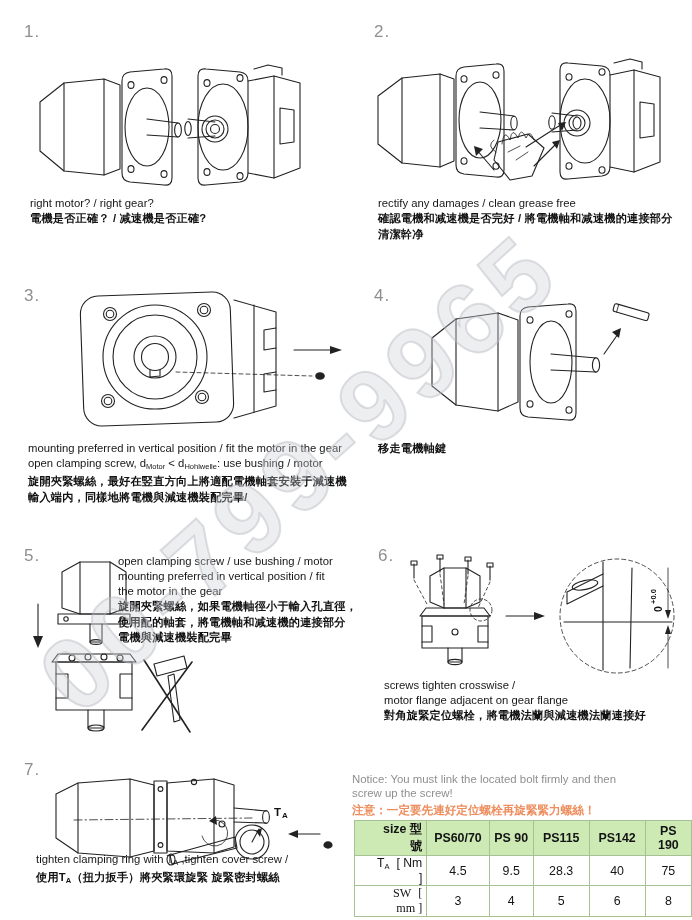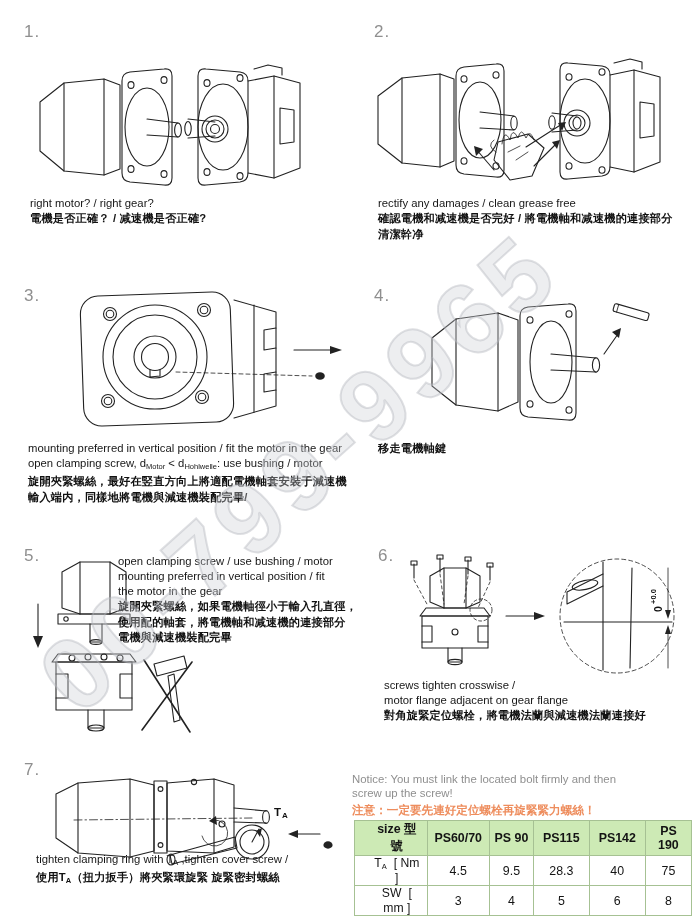--- a/index.html
+++ b/index.html
@@ -16,21 +16,21 @@
   .fig svg .fill{fill:#222;stroke:none;}
   .fig svg .thin{stroke-width:0.8;}
   .fig svg text{stroke:none;fill:#111;font-family:"Liberation Sans","DejaVu Sans",sans-serif;}
   .notice{z-index:2;}
   .notice-en{font-size:11.4px;line-height:14px;}
   .notice-zh{font-size:11.6px;font-weight:700;line-height:15px;margin-top:2px;}
   .spec-table{border-collapse:collapse;font-size:12.4px;color:#141414;z-index:2;background:#fff;}
   .spec-table th,.spec-table td{border:1px solid #a6c193;text-align:center;padding:0 4px;}
   .spec-table th{height:24px;font-weight:700;}
   .spec-table td{height:20px;}
-  .spec-table .c0{width:84px;text-align:center;padding-left:16px;}
+  .spec-table .c0{width:84px;text-align:right;padding-left:16px;}
   .spec-table .cv{width:62px;}
   .spec-table .unit{margin-left:7px;font-weight:400;}
   .spec-table td.c0{font-size:12.2px;}
   .watermark{position:absolute;left:56px;top:634px;font-size:102px;font-weight:600;letter-spacing:7px;
              white-space:nowrap;color:rgba(203,205,211,0.34);-webkit-text-stroke:2px rgba(178,180,188,0.42);
              transform:rotate(-42deg);transform-origin:0 50%;z-index:3;pointer-events:none;}
 </style>
 </head>
 <body>
 
@@ -360,21 +360,21 @@
     <tbody>
       <tr>
         <td class="c0" style="border-color: rgb(166, 193, 147);"><span>T</span><span class="sb">A</span><span class="unit">[ Nm ]</span></td>
         <td class="cv" style="border-color: rgb(166, 193, 147);">4.5</td>
         <td class="cv" style="border-color: rgb(166, 193, 147);">9.5</td>
         <td class="cv" style="border-color: rgb(166, 193, 147);">28.3</td>
         <td class="cv" style="border-color: rgb(166, 193, 147);">40</td>
         <td class="cv" style="border-color: rgb(166, 193, 147);">75</td>
       </tr>
       <tr>
-        <td class="c0" style="border-color: rgb(166, 193, 147);"><span>SW</span><span class="sb"></span><span class="unit">[ mm ]</span></td>
+        <td class="c0" style="border-color: rgb(166, 193, 147); font-family: Liberation Serif, serif;"><span>SW</span><span class="sb"></span><span class="unit">[ mm ]</span></td>
         <td class="cv" style="border-color: rgb(166, 193, 147);">3</td>
         <td class="cv" style="border-color: rgb(166, 193, 147);">4</td>
         <td class="cv" style="border-color: rgb(166, 193, 147);">5</td>
         <td class="cv" style="border-color: rgb(166, 193, 147);">6</td>
         <td class="cv" style="border-color: rgb(166, 193, 147);">8</td>
       </tr>
     </tbody>
   </table>
 
 </div>

